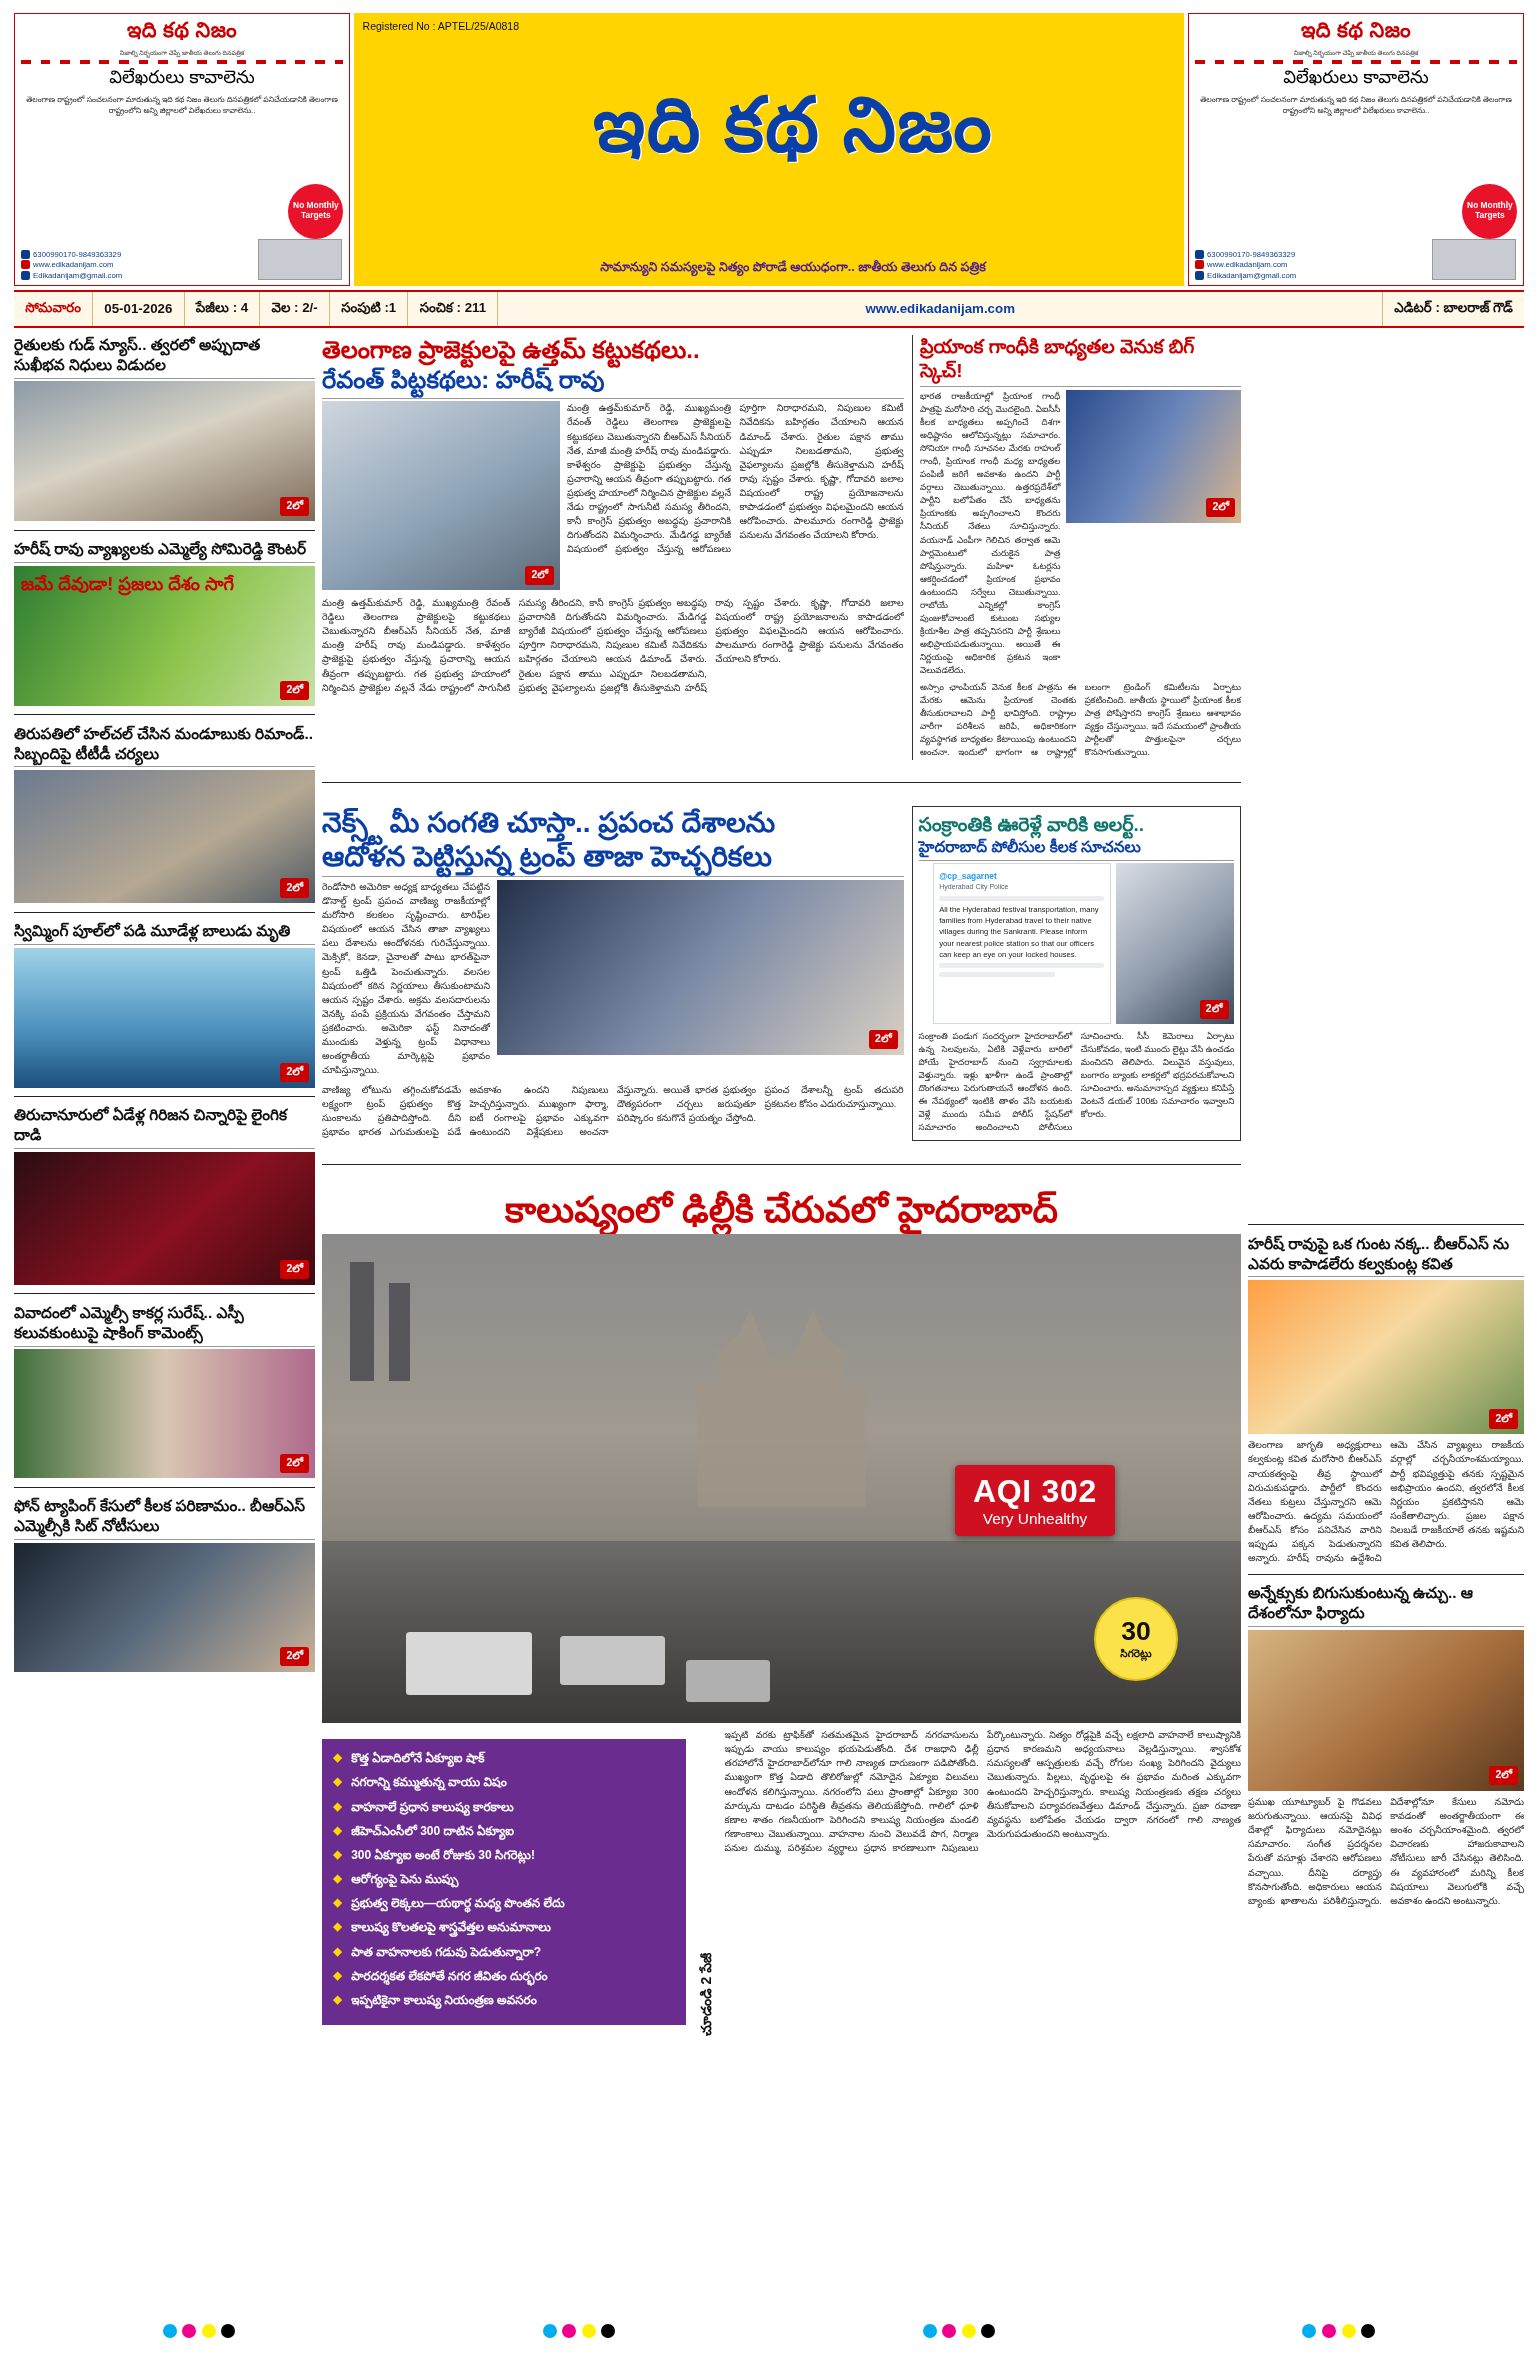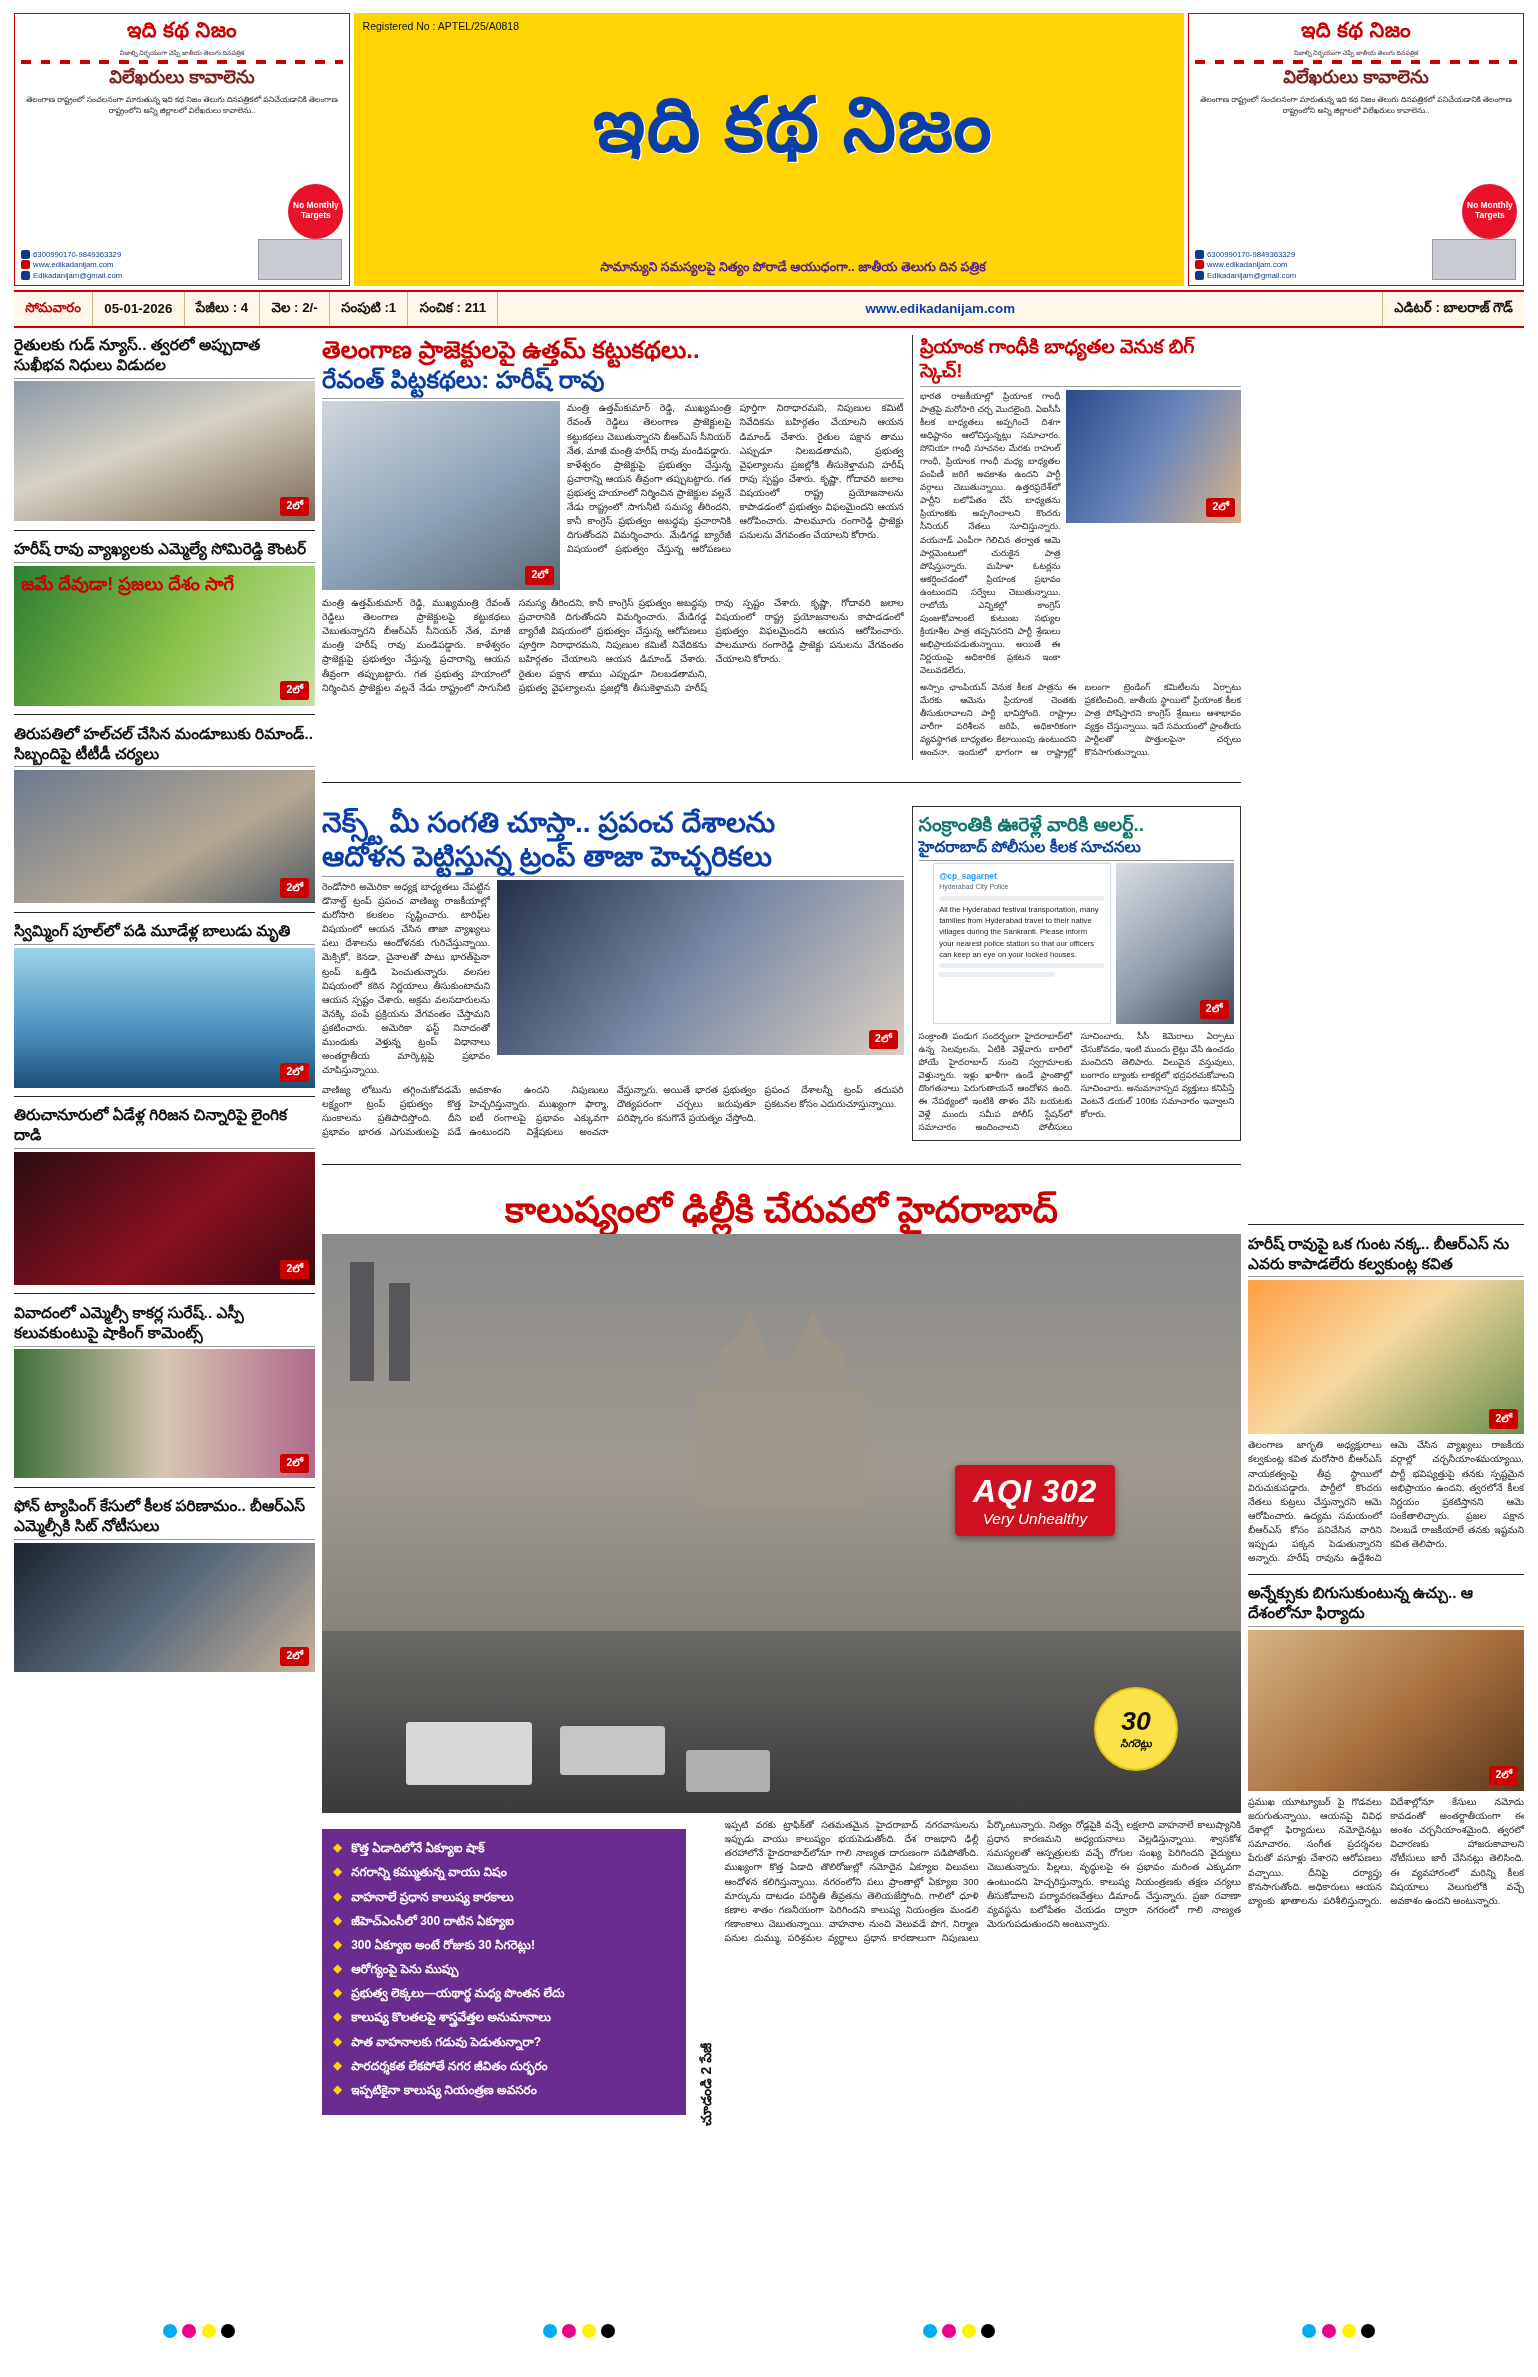--- a/index.html
+++ b/index.html
@@ -16,21 +16,21 @@
   
   .masthead { display:flex; align-items:stretch; gap:4.2px; height:273px; }
   .ad-box {
     width:336px; border:1.4px solid #c00; background:#fff;
     display:flex; flex-direction:column; align-items:center;
     padding:4.2px 5.6px; overflow:hidden; position:relative;
   }
   .ad-title { font-size:21px; font-weight:bold; color:#c00; letter-spacing:0.3px; }
   .ad-sub { font-size:6.3px; color:#333; text-align:center; line-height:1.25; margin-top:2.1px; }
   .ad-strip { width:100%; height:4.2px; background:repeating-linear-gradient(90deg,#c00 0 9.8px,#fff 9.8px 19.6px); margin:2.8px 0; }
-  .ad-green { font-size:18px; font-weight:bold; color:#7f1d1d; text-align:center; }
+  .ad-green { font-size:18px; font-weight:normal; color:#000000; text-align:center; }
   .ad-body { font-size:7.7px; color:#222; text-align:center; line-height:1.45; margin-top:2.8px; }
   .ad-foot { margin-top:auto; width:100%; font-size:7.7px; color:#0b3c8c; }
   .ad-foot .row { display:flex; gap:3.5px; padding:0.7px 0; }
   .ad-foot .dot { width:9px; height:9px; border-radius:2.1px; background:#0b3c8c; display:inline-block; }
   .ad-foot .dot.red { background:#c00; }
   .ad-badge {
     position:absolute; right:5.6px; bottom:46px; width:55px; height:55px; border-radius:50%;
     background:#e8132b; color:#fff; font-size:8.4px; font-weight:bold; display:flex;
     align-items:center; justify-content:center; text-align:center; line-height:1.15;
   }
@@ -92,21 +92,21 @@
   .p-phone { background:linear-gradient(135deg,#1b2430 0%,#5b6b7d 50%,#c7b299 100%); }
   .p-harish { background:linear-gradient(150deg,#cfd6dd 0%,#8ea3b8 55%,#5c6a78 100%); }
   .p-rg { background:linear-gradient(120deg,#2b4a8b 0%,#6a86bb 50%,#d8b48c 100%); }
   .p-trump { background:linear-gradient(130deg,#24304a 0%,#7b8aa6 50%,#d9cfc2 100%); }
   .p-police { background:linear-gradient(140deg,#d9dde3 0%,#8f9bab 55%,#3b4a5c 100%); }
   .p-kavitha { background:linear-gradient(140deg,#ff9f43 0%,#f7d9a0 45%,#6b8f4e 100%); }
   .p-snake { background:linear-gradient(140deg,#d6b483 0%,#a86f3e 55%,#5c3a1e 100%); }
   .p-smog { background:linear-gradient(180deg,#8b8b8b 0%,#a09a90 40%,#6e6a63 100%); }
 
   
-  .smog { position:relative; height:579px;font-style:italic; }
+  .smog { position:relative; height:489px; }
   .smog .charminar {
     position:absolute; left:50%; top:63px; transform:translateX(-50%);
     width:210px; height:210px; background:rgba(160,150,135,0.75);
     clip-path:polygon(10% 100%,10% 42%,20% 42%,20% 26%,30% 18%,35% 6%,40% 18%,45% 30%,55% 30%,60% 18%,65% 6%,70% 18%,80% 26%,80% 42%,90% 42%,90% 100%);
   }
   .smog .road { position:absolute; left:0; bottom:0; width:100%; height:182px; background:linear-gradient(180deg,rgba(90,90,90,0.6),rgba(50,50,50,0.85)); }
   .smog .veh { position:absolute; background:#d8d8d8; border-radius:3.5px; }
   .smog .stack { position:absolute; left:28px; top:28px; width:24px; height:119px; background:#57565a; }
   .smog .stack2 { position:absolute; left:67px; top:49px; width:21px; height:98px; background:#57565a; }
   .aqi-board {

